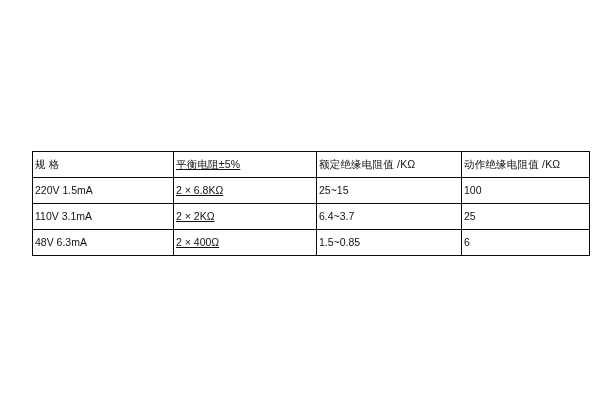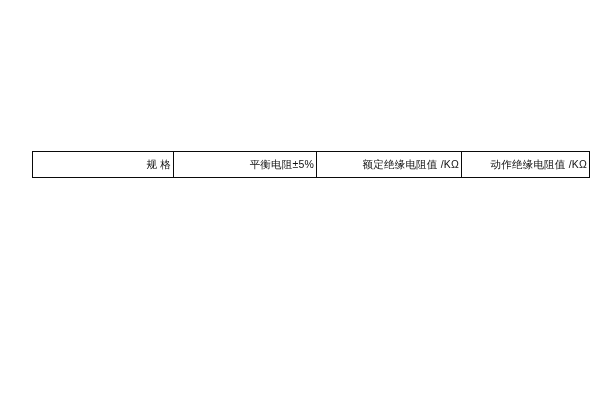--- a/index.html
+++ b/index.html
@@ -25,48 +25,66 @@
     top: 151px;
     width: 537px;
   }
   table.spec-table {
     border-collapse: collapse;
     width: 537px;
     table-layout: fixed;
   }
   table.spec-table td {
     border: 1px solid #0a0a0a;
-    text-align: right;
+    text-align: left;
     vertical-align: middle;
     height: 25px;
     font-size: 10.5px;
     color: #111111;
     padding: 0 2px;
     line-height: 1.2;
     white-space: nowrap;
     background: #ffffff;
   }
   table.spec-table tr.header-row td {
     font-size: 10.5px;
     letter-spacing: 0.2px;
   }
   .col-1 { width: 136px; }
-  .col-2 { width: 138px; }
+  .col-2 { width: 138px; text-decoration: underline; }
   .col-3 { width: 140px; }
   .col-4 { width: 123px; }
 </style>
 </head>
 <body>
 
 <div class="page">
   <div class="spec-table-wrap">
     <table class="spec-table">
       <tbody>
         <tr class="header-row">
           <td class="col-1">规  格</td>
           <td class="col-2">平衡电阻±5%</td>
           <td class="col-3">额定绝缘电阻值 /KΩ</td>
           <td class="col-4">动作绝缘电阻值 /KΩ</td>
         </tr>
+        <tr>
+          <td class="col-1">220V  1.5mA</td>
+          <td class="col-2">2 × 6.8KΩ</td>
+          <td class="col-3">25~15</td>
+          <td class="col-4">100</td>
+        </tr>
+        <tr>
+          <td class="col-1">110V  3.1mA</td>
+          <td class="col-2">2 × 2KΩ</td>
+          <td class="col-3">6.4~3.7</td>
+          <td class="col-4">25</td>
+        </tr>
+        <tr>
+          <td class="col-1">48V  6.3mA</td>
+          <td class="col-2">2 × 400Ω</td>
+          <td class="col-3">1.5~0.85</td>
+          <td class="col-4">6</td>
+        </tr>
       </tbody>
     </table>
   </div>
 </div>
 
 </body></html>

